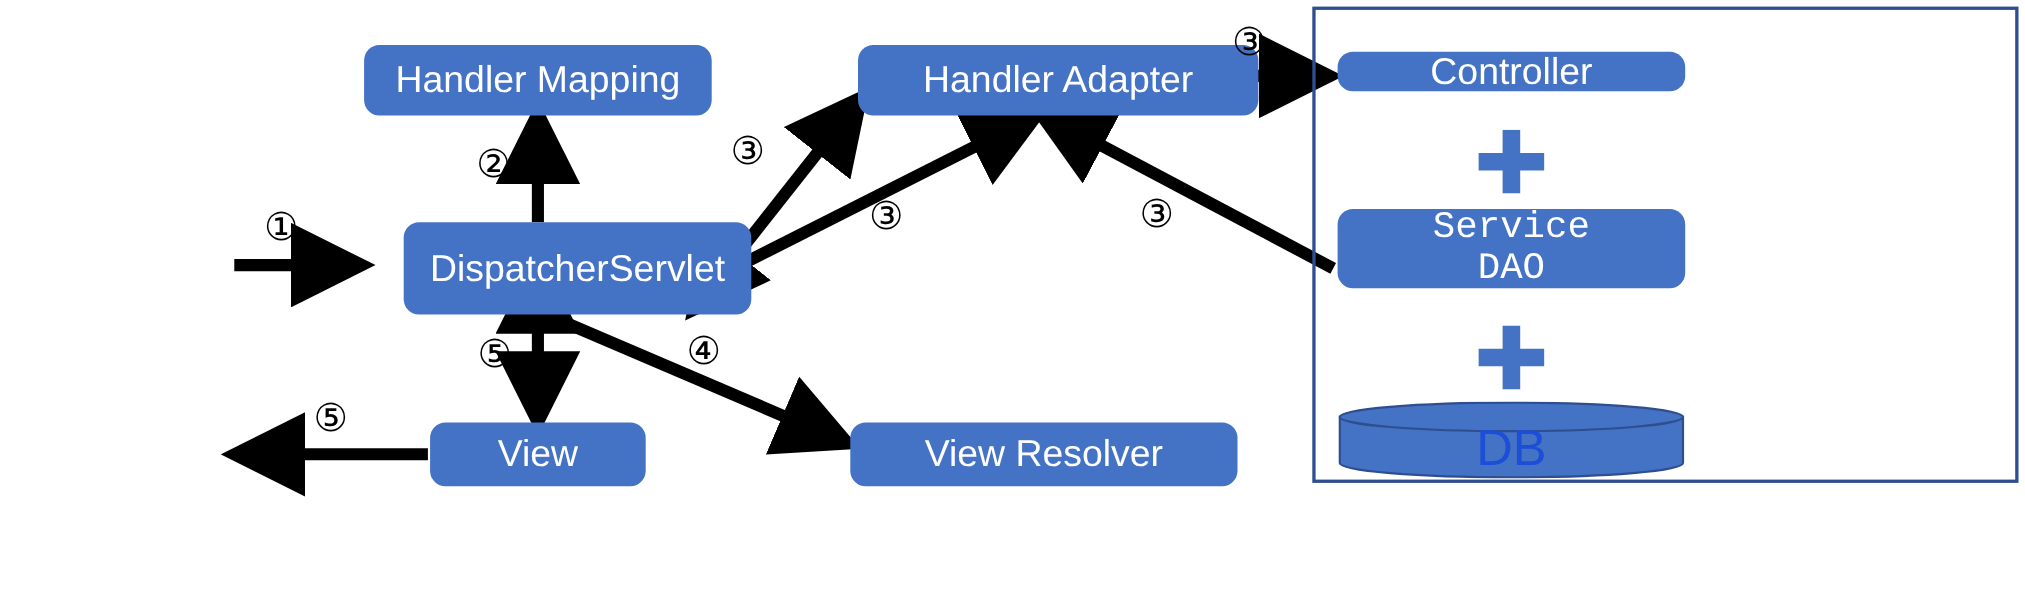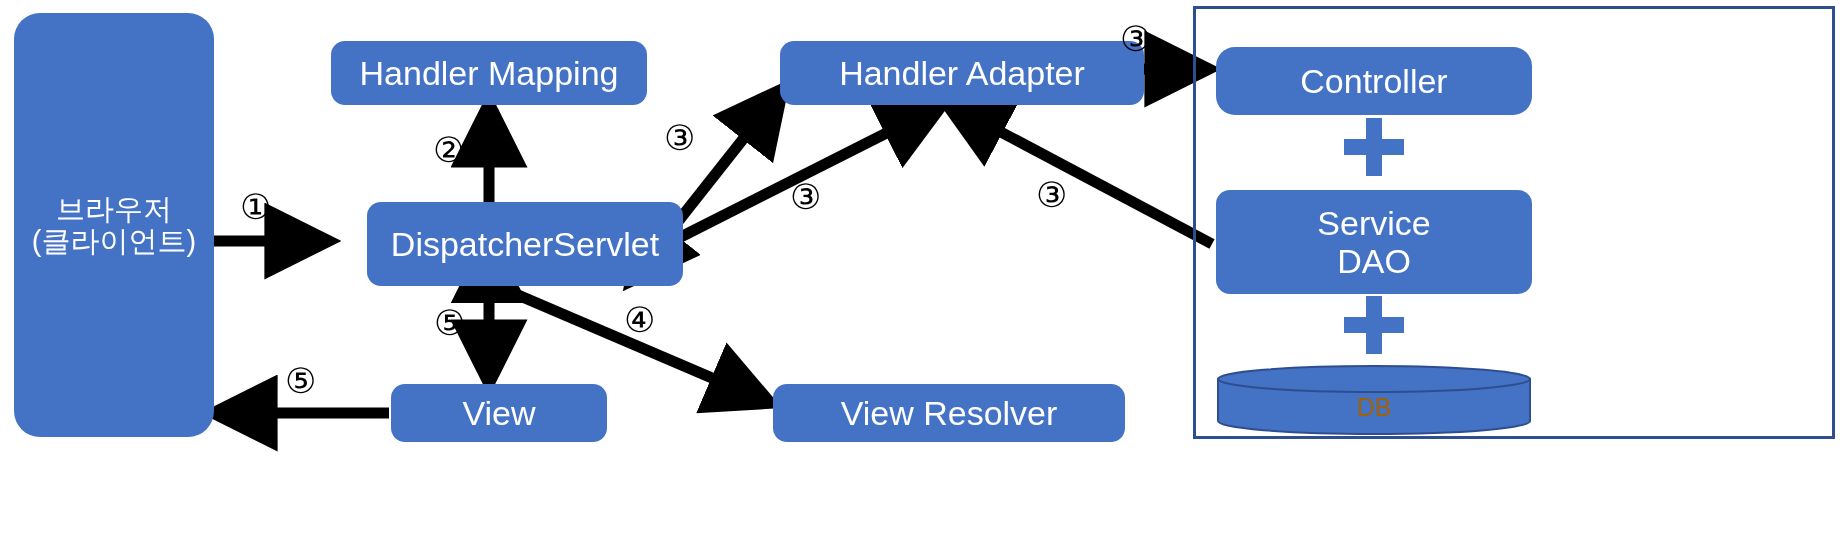--- a/index.html
+++ b/index.html
@@ -55,25 +55,25 @@
     box-sizing: border-box;
   }
   .plus-icon {
     position: absolute;
   }
   .db-cyl {
     position: absolute;
   }
   .db-label {
     position: absolute;
-    color: #a16207;
+    color: #1d4ed8;
     display: flex;
     align-items: center;
     justify-content: center;
-    font-size: 25px;
+    font-size: 46px;
   }
 </style>
 </head>
 <body>
 
 <div id="diagram-root">
 
   <svg class="layer" viewBox="0 0 1841 541" xmlns="http://www.w3.org/2000/svg">
     <defs>
       <marker id="ah" markerWidth="7" markerHeight="7" refX="5.6" refY="3.5" orient="auto" markerUnits="strokeWidth">
@@ -96,42 +96,40 @@
 
     <line x1="1212" y1="244" x2="948" y2="104" stroke="#000000" stroke-width="11" marker-end="url(#ah)"></line>
 
     <line x1="492" y1="284" x2="768" y2="402" stroke="#000000" stroke-width="11" marker-end="url(#ah)"></line>
 
     <line x1="489" y1="288" x2="489" y2="381" stroke="#000000" stroke-width="11" marker-end="url(#ah)" marker-start="url(#ah-start)"></line>
 
     <line x1="389" y1="413" x2="216" y2="413" stroke="#000000" stroke-width="11" marker-end="url(#ah)"></line>
   </svg>
 
-  <div class="node-box browser" style="left:14px; top:13px; width:200px; height:424px; font-size:29px;">브라우저
-(클라이언트)</div>
 
   <div class="node-box" style="left:331px; top:41px; width:316px; height:64px; font-size:34px;">Handler Mapping</div>
 
   <div class="node-box" style="left:331px; top:202px; width:316px; height:84px; font-size:34px;margin-left:36px;">DispatcherServlet</div>
 
   <div class="node-box" style="left:780px; top:41px; width:364px; height:64px; font-size:34px;">Handler Adapter</div>
 
-  <div class="node-box" style="left:391px; top:384px; width:216px; height:58px; font-size:34px;">View</div>
+  <div class="node-box" style="left:391px; top:384px; width:196px; height:58px; font-size:34px;">View</div>
 
   <div class="node-box" style="left:773px; top:384px; width:352px; height:58px; font-size:34px;">View Resolver</div>
 
   <div class="panel-frame" style="left:1193px; top:6px; width:642px; height:433px;"></div>
 
-  <div class="node-box" style="left:1216px; top:47px; width:316px; height:68px; font-size:34px;border-radius:19px;">Controller</div>
+  <div class="node-box" style="left:1216px; top:47px; width:316px; height:36px; font-size:34px;">Controller</div>
 
   <svg class="plus-icon" style="left:1344px; top:118px; width:60px; height:58px;" viewBox="0 0 60 58" xmlns="http://www.w3.org/2000/svg">
     <path d="M22,0 H38 V21 H60 V37 H38 V58 H22 V37 H0 V21 H22 Z" fill="#4472C4"></path>
   </svg>
 
-  <div class="node-box" style="left:1216px; top:190px; width:316px; height:104px; font-size:34px;">Service
+  <div class="node-box" style="left:1216px; top:190px; width:316px; height:72px; font-size:34px;font-family:Liberation Mono, monospace;">Service
 DAO</div>
 
   <svg class="plus-icon" style="left:1344px; top:296px; width:60px; height:58px;" viewBox="0 0 60 58" xmlns="http://www.w3.org/2000/svg">
     <path d="M22,0 H38 V21 H60 V37 H38 V58 H22 V37 H0 V21 H22 Z" fill="#4472C4"></path>
   </svg>
 
   <svg class="db-cyl" style="left:1216px; top:365px; width:316px; height:70px;" viewBox="0 0 316 70" xmlns="http://www.w3.org/2000/svg">
     <path d="M2,14 L2,56 A156,13 0 0 0 314,56 L314,14 Z" fill="#4472C4" stroke="#2E4E8F" stroke-width="2"></path>
     <ellipse cx="158" cy="14" rx="156" ry="13" fill="#4472C4" stroke="#2E4E8F" stroke-width="2"></ellipse>
   </svg>

